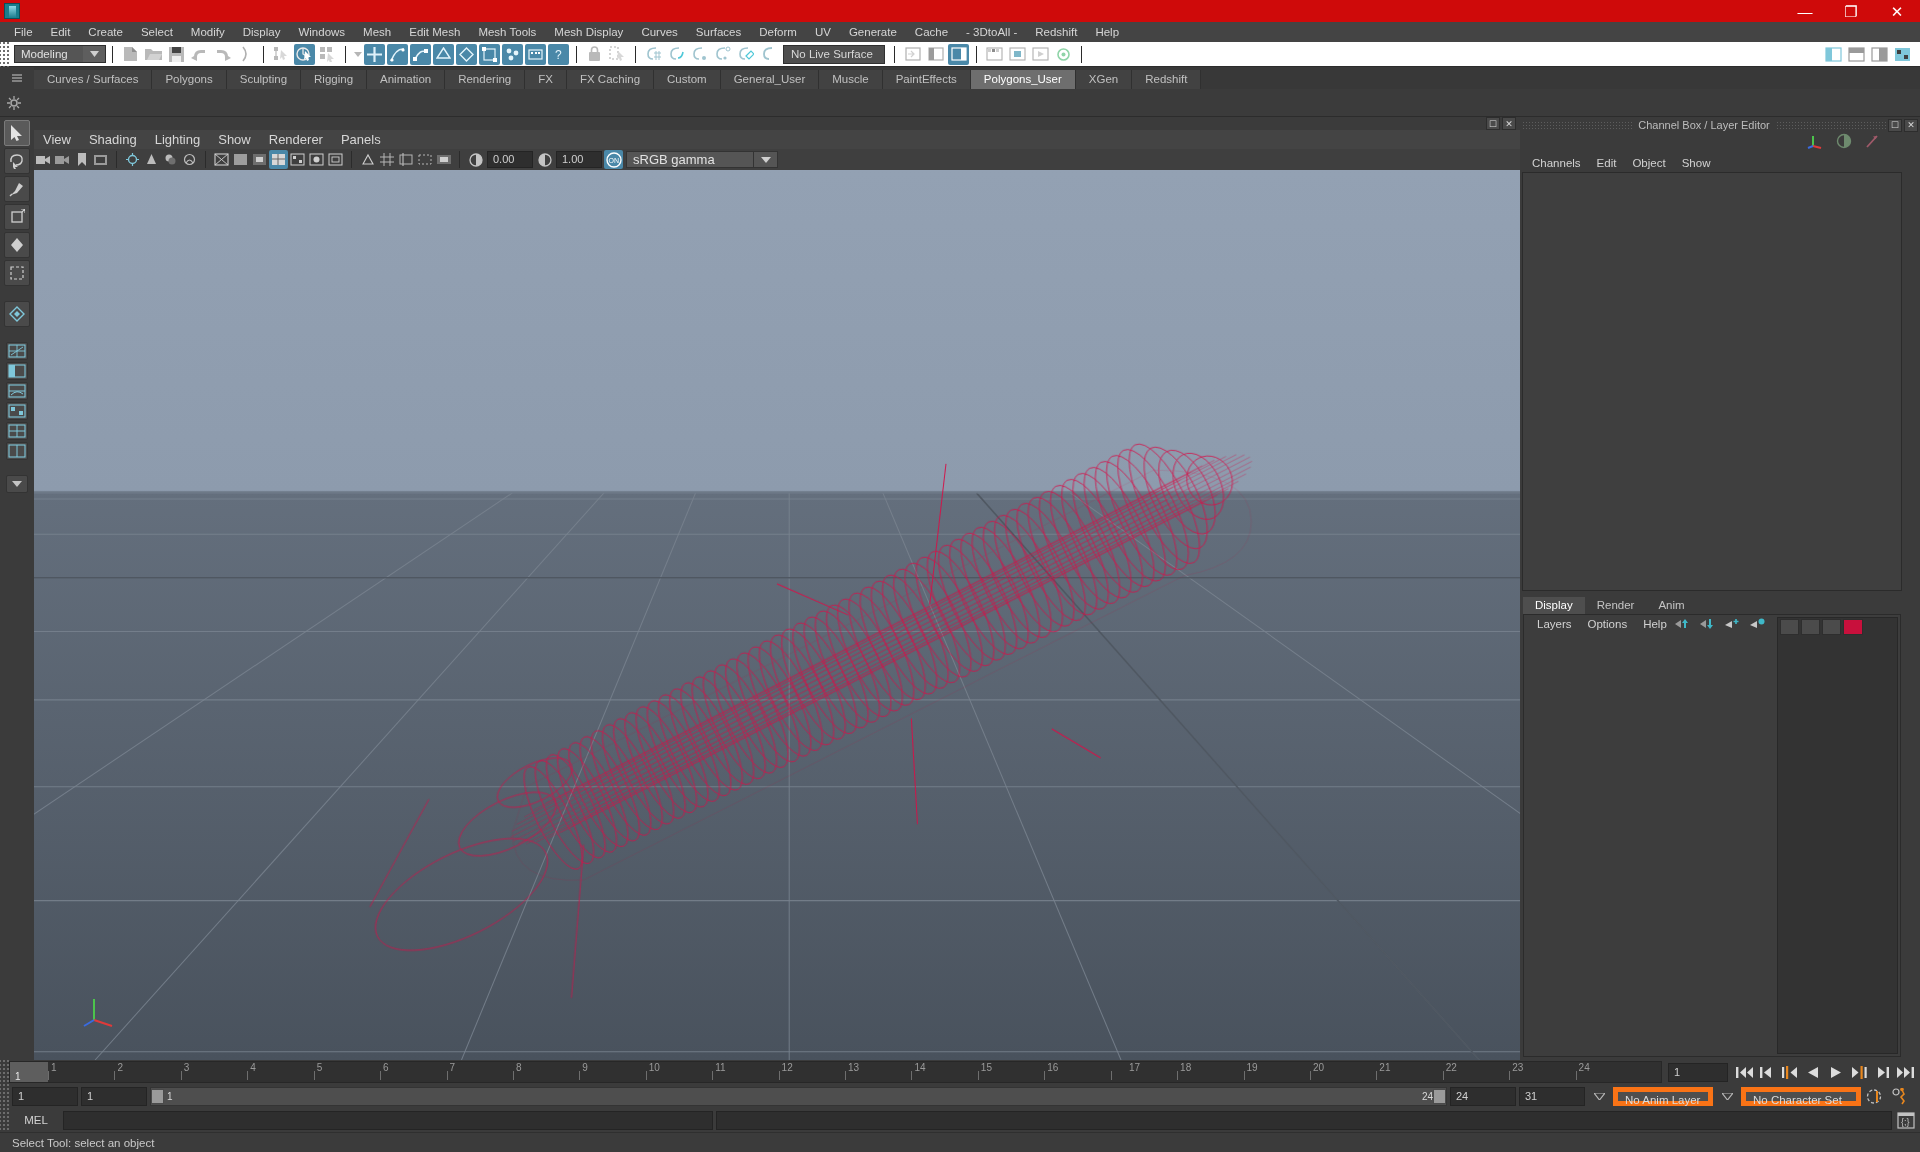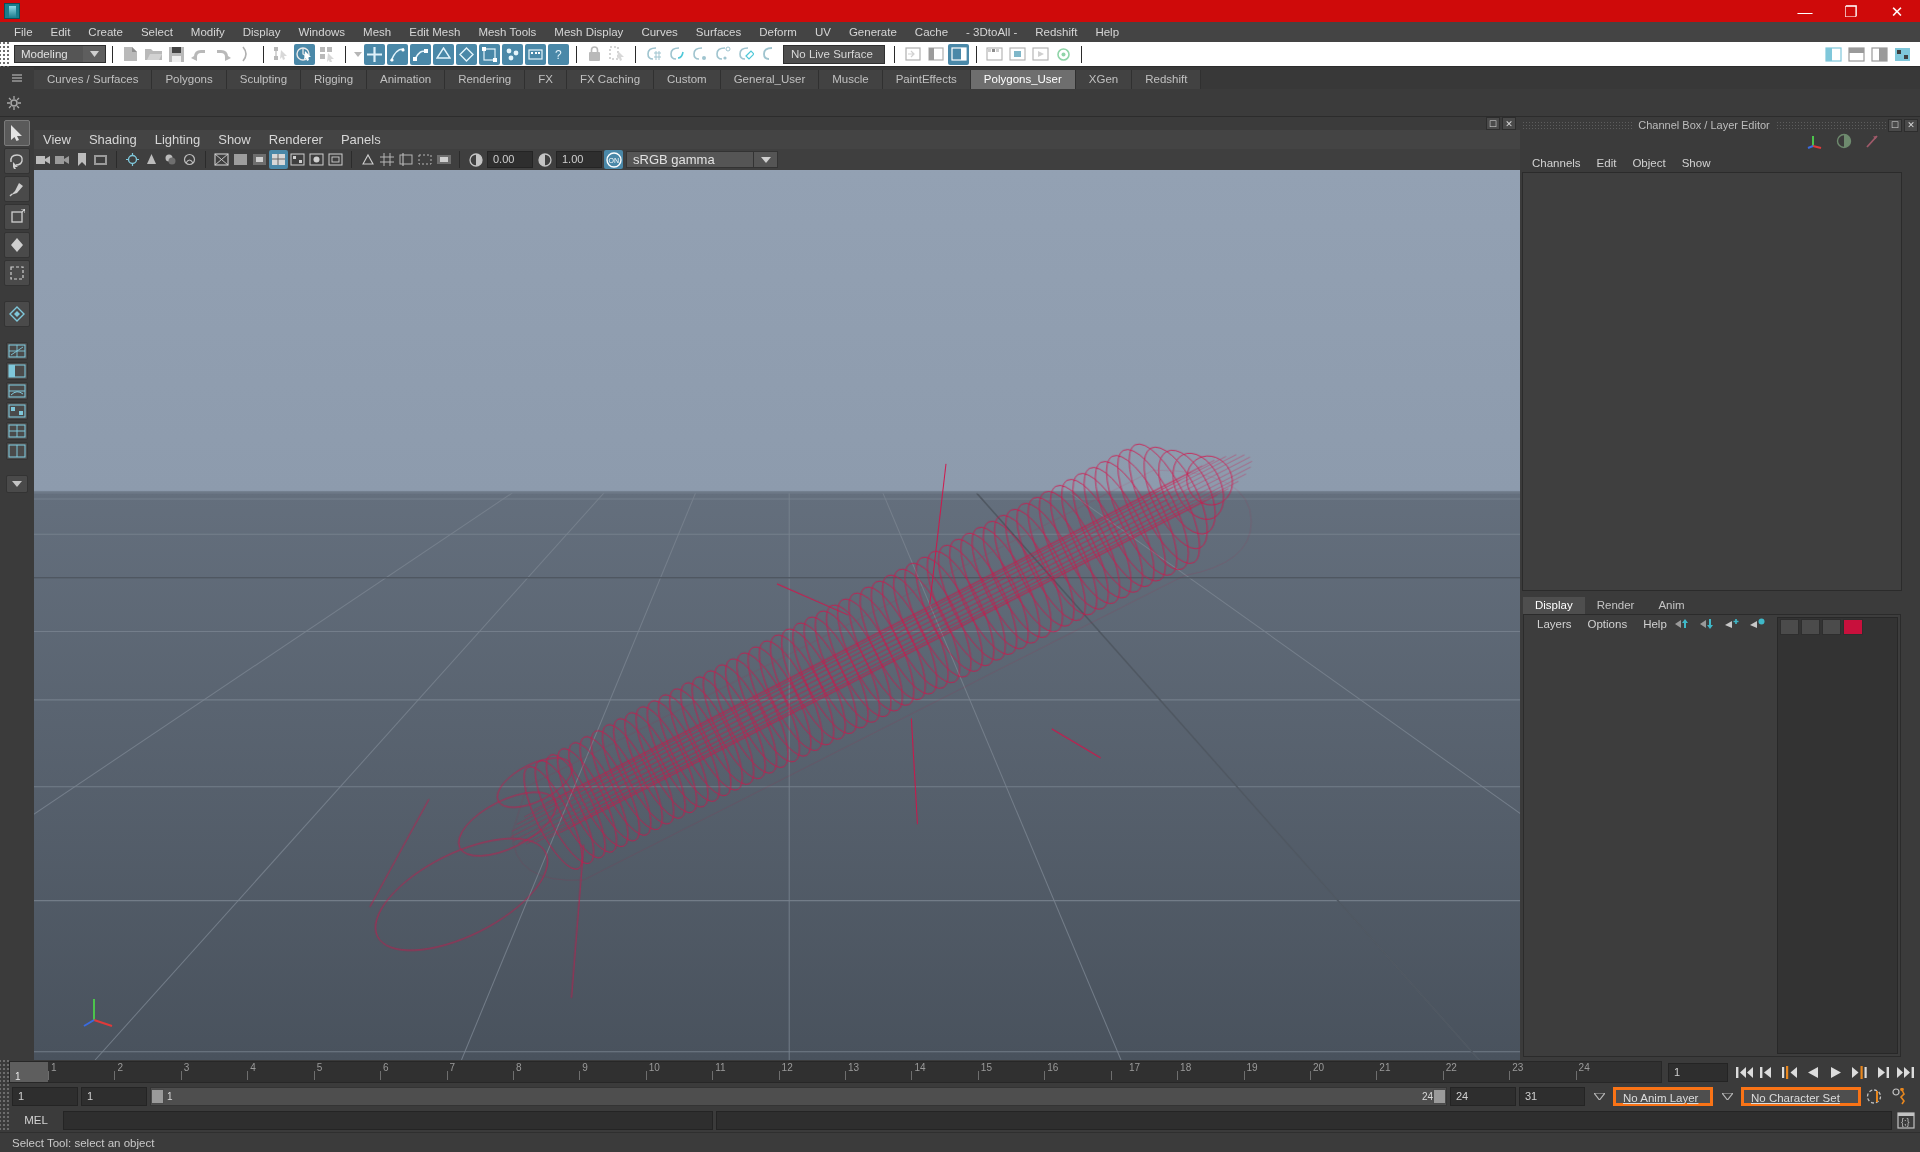--- a/index.html
+++ b/index.html
@@ -136,22 +136,22 @@
   .pbtn{ width:22px;height:20px;display:flex;align-items:center;justify-content:center;}
 
   .rangerow{ height:24px; background:#3b3b3b; display:flex; align-items:center; flex:0 0 24px; gap:3px;}
   .rfld{ width:66px;height:19px;background:#2e2e2e;border:1px solid #242424;font-size:11px;
      color:#d0d0d0;line-height:17px;padding-left:5px;}
   .rangebar{ flex:1 1 auto; height:19px; background:#4e4e4e; border:1px solid #343434;
      position:relative; display:flex; align-items:center;}
   .rhandle{ width:13px;height:15px;background:#9a9a9a;border:1px solid #4a4a4a;}
   .rnum{ font-size:10px;color:#d8d8d8;margin-left:3px;}
   .dd{ width:22px;height:19px;display:flex;align-items:center;justify-content:center;}
-  .cfld{ width:100px;height:19px;background:#4e4e4e;border:3px solid #f97316;font-size:11.5px;
-     color:#dcdcdc;line-height:17px;padding-left:7px;text-decoration:underline;}
+  .cfld{ width:100px;height:19px;background:#4e4e4e;border:5px solid #f97316;font-size:11.5px;
+     color:#dcdcdc;line-height:17px;padding-left:7px;}
   .cfld.w2{width:120px;}
 
   .melrow{ height:24px; background:#3b3b3b; display:flex; align-items:center; flex:0 0 24px; gap:3px;}
   .mellabel{ width:48px; text-align:center; font-size:11.5px; color:#d2d2d2;}
   .melin{ width:650px;height:19px;background:#2e2e2e;border:1px solid #242424;}
   .melout{ flex:1 1 auto;height:19px;background:#2e2e2e;border:1px solid #242424;}
   .melbtn{ width:22px;height:20px;display:flex;align-items:center;justify-content:center;margin-right:3px;}
 
   .statusline{ height:20px; background:#3b3b3b; display:flex; align-items:center; flex:0 0 20px;
      border-top:1px solid #2f2f2f; padding-left:12px;}

